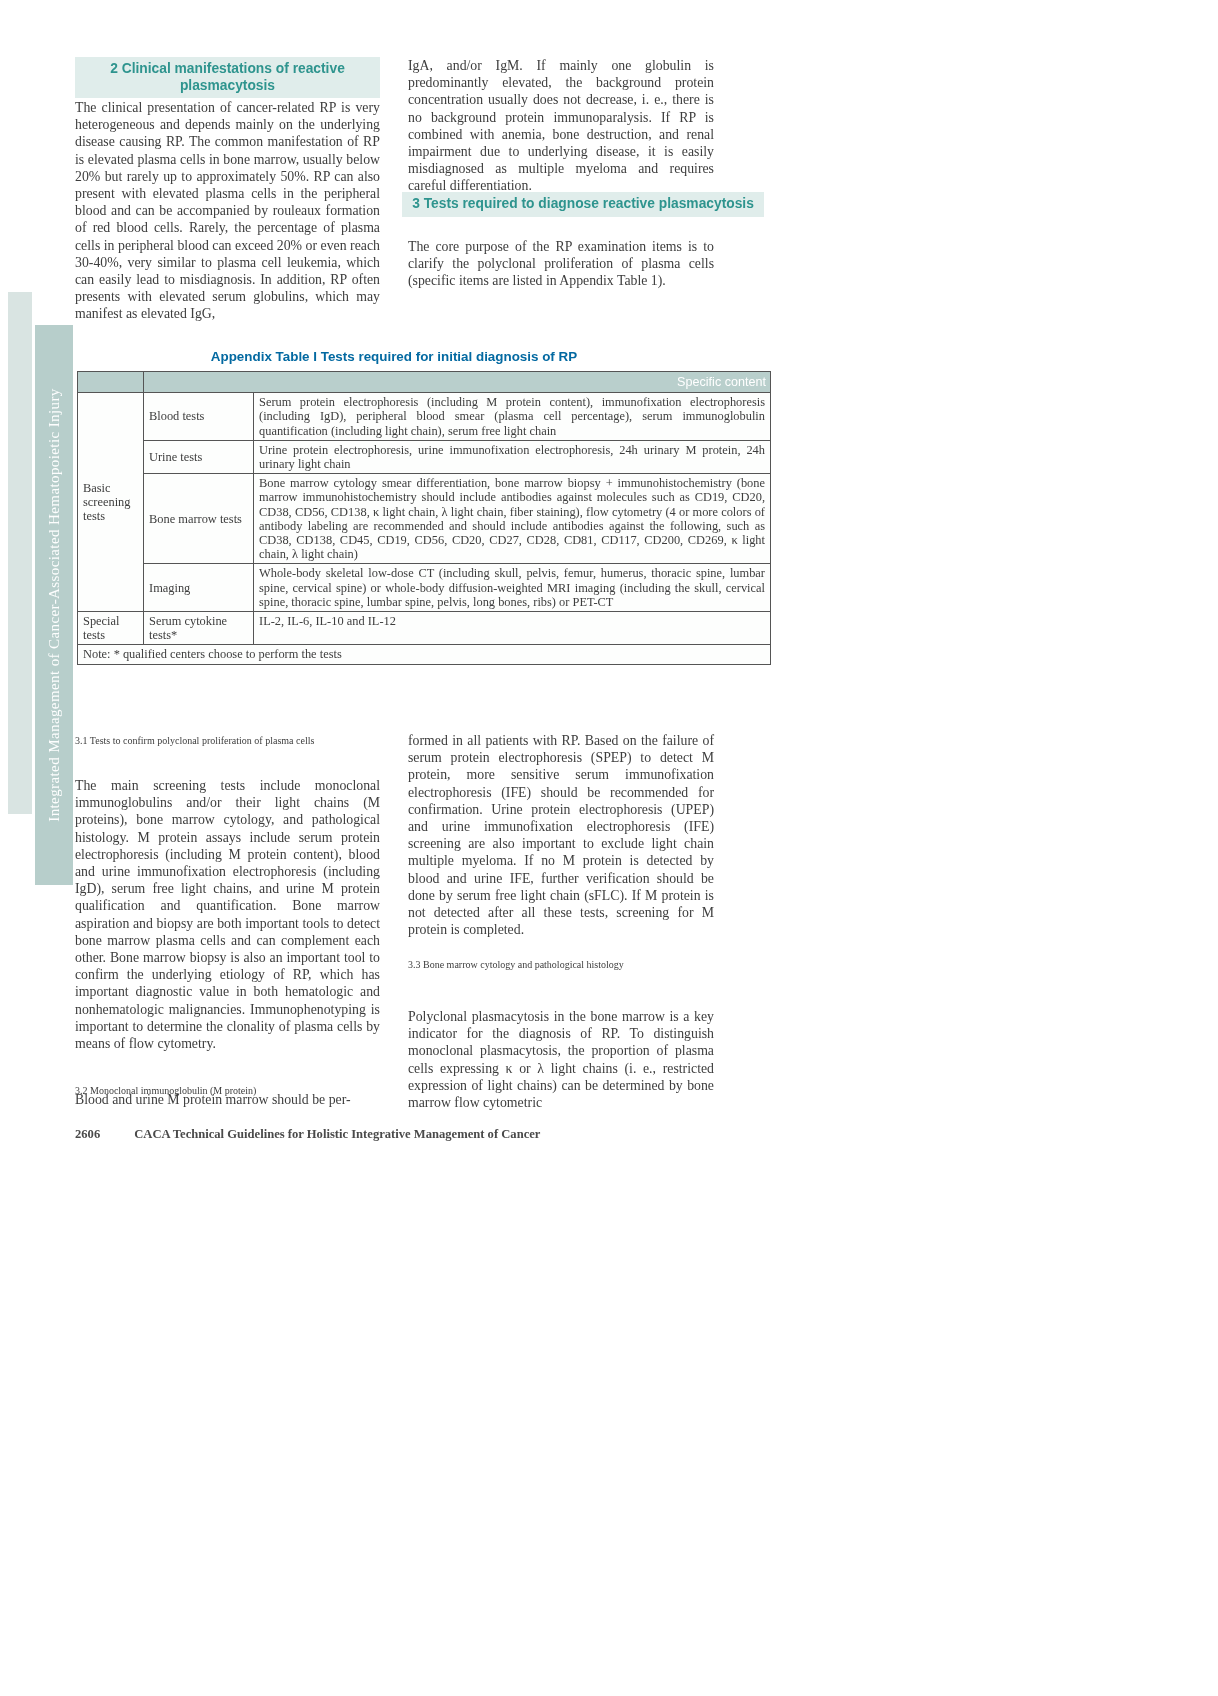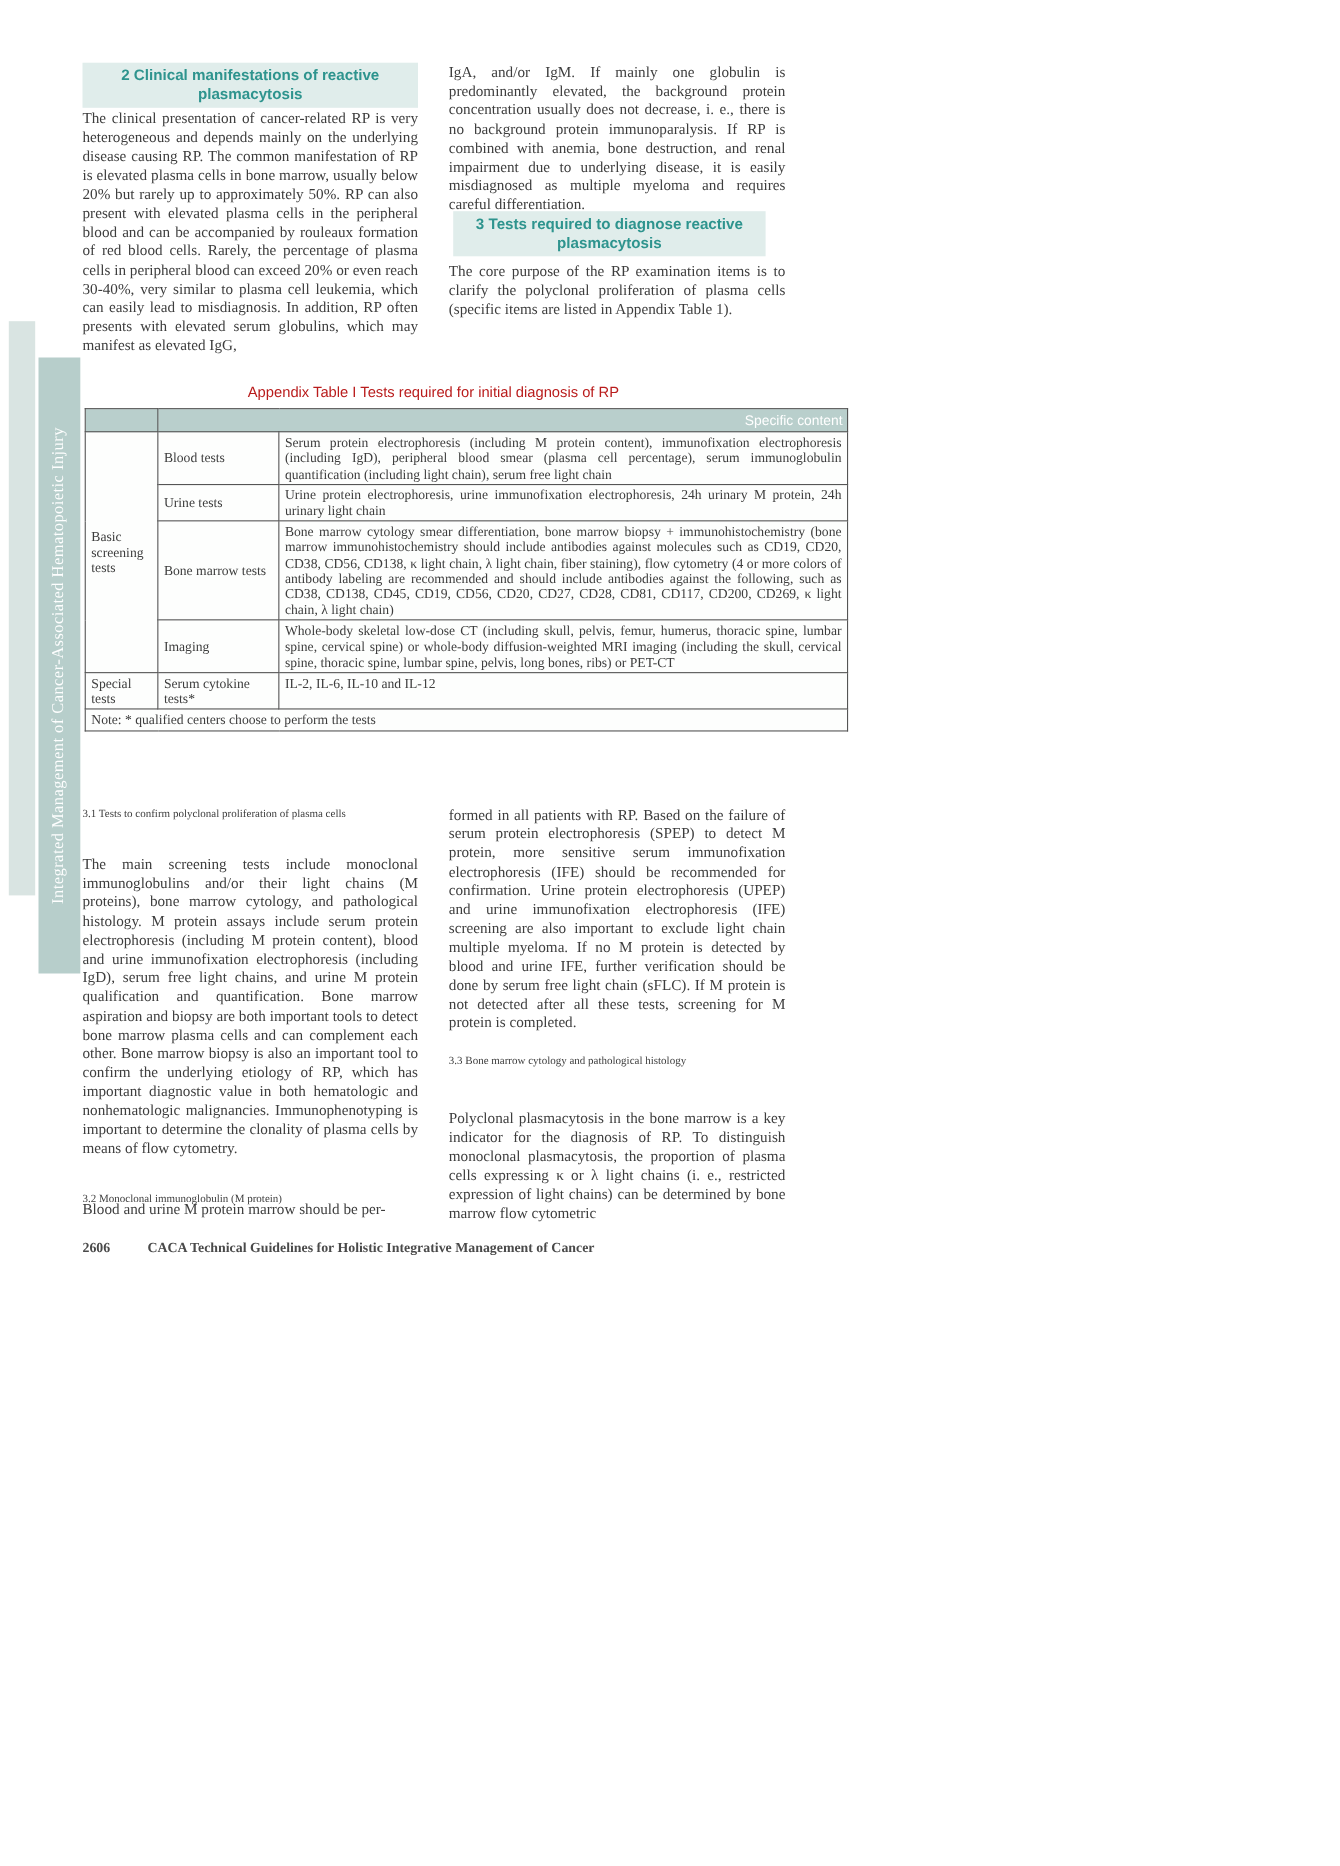--- a/index.html
+++ b/index.html
@@ -13,22 +13,22 @@
       transform:translate(-50%,-50%) rotate(-90deg);white-space:nowrap;
       color:#fdfefe;font:15px "Liberation Serif",serif;letter-spacing:.4px;}
   
   .teal-box{background:#e0edeb;color:#2e948e;
       font-family:"Liberation Sans",sans-serif;font-weight:bold;
       font-size:13.8px;line-height:16.5px;text-align:center;padding:4px 2px;box-sizing:border-box;}
   
   .body-text{font-size:13.8px;line-height:17.2px;text-align:justify;}
   .subhead{font-size:10px;line-height:17.2px;text-align:left;}
   
-  .caption{color:#b91c1c;font-family:"Liberation Sans",sans-serif;
-      font-size:13.4px;text-align:center;}
+  .caption{color:#0369a1;font-family:"Liberation Sans",sans-serif;
+      font-size:13.4px;text-align:center;font-weight:bold;}
   table.apx{border-collapse:collapse;table-layout:fixed;width:694px;
       font-size:12.4px;line-height:14.2px;}
   table.apx td{border:1px solid #555;padding:2px 5px;vertical-align:middle;
       background:#fdfefd;}
   table.apx td.th{background:#b9cfcc;color:#ffffff;text-align:right;
       font-family:"Liberation Sans",sans-serif;font-size:12.6px;padding:3px 4px;}
   table.apx td.content{text-align:justify;vertical-align:top;}
   table.apx td.note-cell{text-align:left;}
   
   .footer{font-size:12.6px;color:#4a4a4a;}
@@ -43,21 +43,21 @@
   <div class="abs strip-teal">
     <span class="vtext">Integrated Management of Cancer-Associated Hematopoietic Injury</span>
   </div>
 
   <div class="abs teal-box" style="left:75px;top:57px;width:305px;">2 Clinical manifestations of reactive plasmacytosis</div>
 
   <div class="abs body-text" style="left:75px;top:99px;width:305px;">The clinical presentation of cancer-related RP is very heterogeneous and depends mainly on the underlying disease causing RP. The common manifestation of RP is elevated plasma cells in bone marrow, usually below 20% but rarely up to approximately 50%. RP can also present with elevated plasma cells in the peripheral blood and can be accompanied by rouleaux formation of red blood cells. Rarely, the percentage of plasma cells in peripheral blood can exceed 20% or even reach 30-40%, very similar to plasma cell leukemia, which can easily lead to misdiagnosis. In addition, RP often presents with elevated serum globulins, which may manifest as elevated IgG,</div>
 
   <div class="abs body-text" style="left:408px;top:57px;width:306px;">IgA, and/or IgM. If mainly one globulin is predominantly elevated, the background protein concentration usually does not decrease, i. e., there is no background protein immunoparalysis. If RP is combined with anemia, bone destruction, and renal impairment due to underlying disease, it is easily misdiagnosed as multiple myeloma and requires careful differentiation.</div>
 
-  <div class="abs teal-box" style="left:412px;top:192px;width:284px;">3 Tests required to diagnose reactive plasmacytosis</div>
+  <div class="abs teal-box" style="left:402px;top:192px;width:362px;">3 Tests required to diagnose reactive plasmacytosis</div>
 
   <div class="abs body-text" style="left:408px;top:238px;width:306px;">The core purpose of the RP examination items is to clarify the polyclonal proliferation of plasma cells (specific items are listed in Appendix Table 1).</div>
 
   <div class="abs caption" style="left:75px;top:349px;width:638px;">Appendix Table I Tests required for initial diagnosis of RP</div>
 
   <table class="apx abs" style="left:77px;top:371px;">
     <colgroup>
         <col style="width:66px">
         <col style="width:110px">
         <col>

